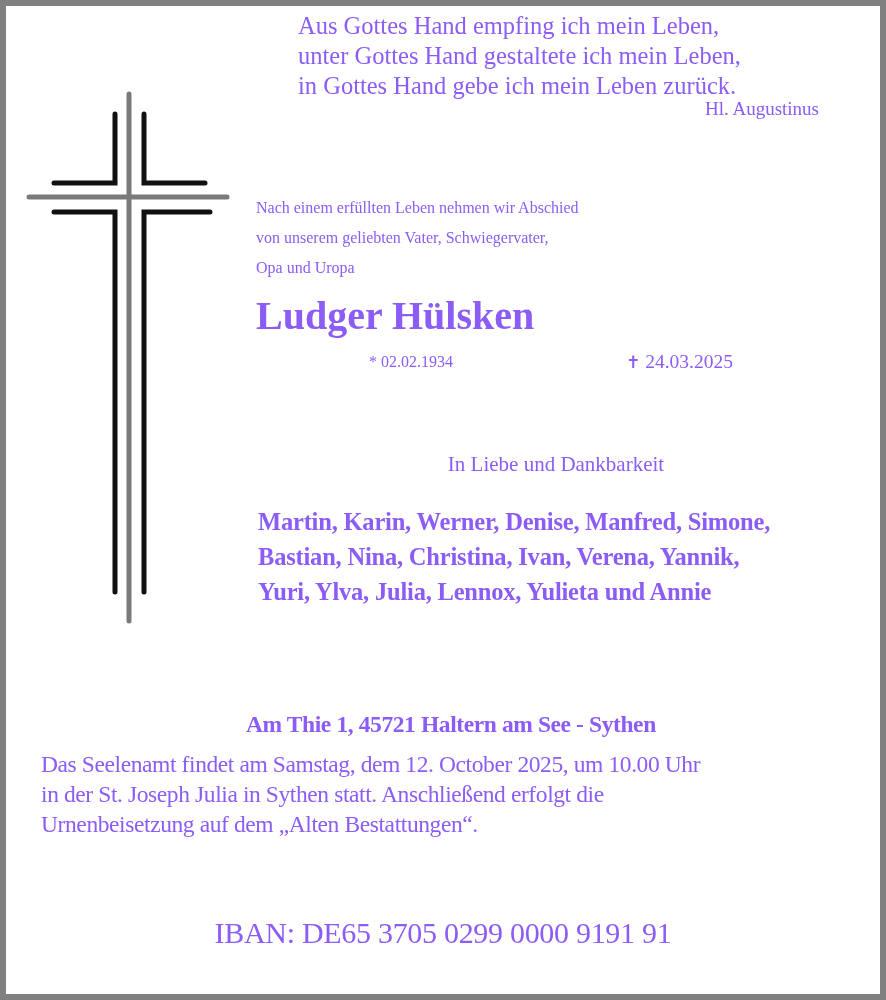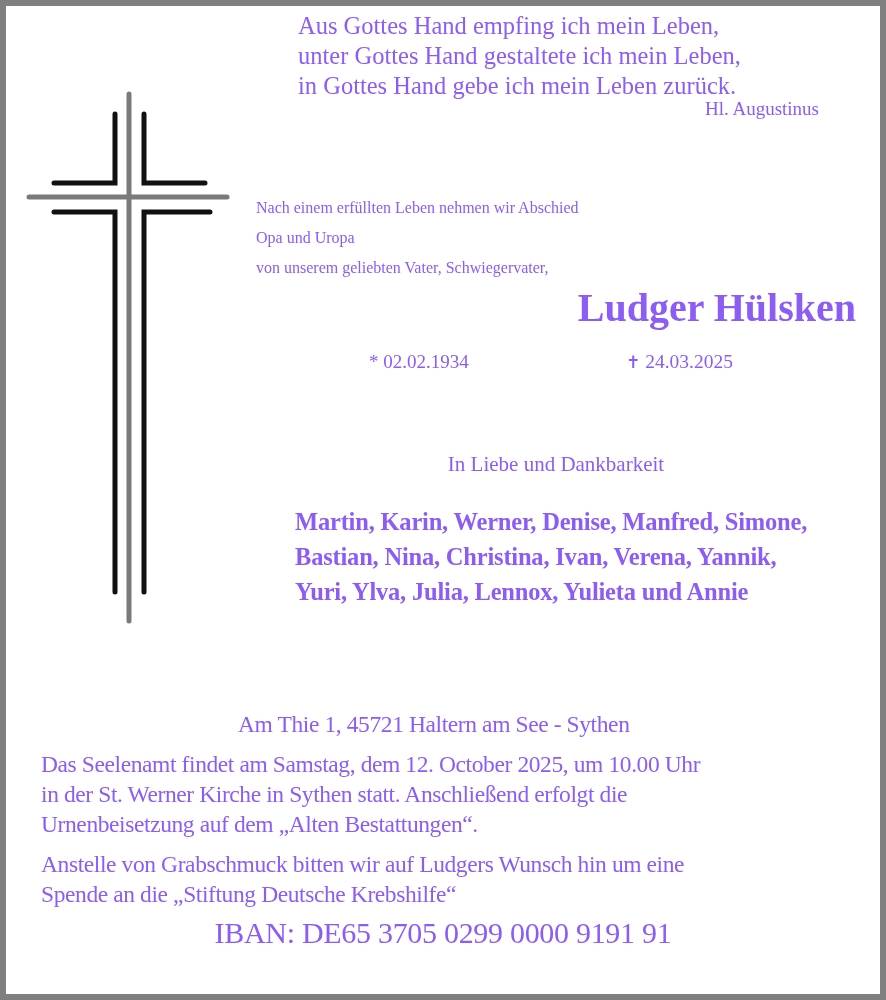--- a/index.html
+++ b/index.html
@@ -4,30 +4,30 @@
 <style>
   html, body { margin: 0; padding: 0; }
   body { width: 886px; height: 1000px; background: #808080; position: relative; overflow: hidden; }
   .sheet { position: absolute; left: 6px; top: 6px; width: 874px; height: 988px; background: #ffffff; overflow: hidden;
            font-family: "Liberation Serif", "DejaVu Serif", serif; color: #8b5cf6; }
   .abs { position: absolute; white-space: nowrap; }
   .quote { left: 292px; top: 5px; font-size: 24.5px; line-height: 30px; }
   .quote div { display: block; }
   .quote-author { position: absolute; left: 667px; top: 92px; font-size: 19px; line-height: 22px; margin-left: 32px; }
   .intro { left: 250px; width: 600px; top: 187px; font-size: 16px; line-height: 30px; white-space: normal; }
-  .name { left: 250px; width: 600px; top: 278px; text-align: right; font-size: 40px; font-weight: bold; line-height: 48px; }
-  .born { left: 363px; top: 344px; font-size: 19px; line-height: 24px; }
+  .name { left: 250px; width: 600px; top: 286px; text-align: left; font-size: 40px; font-weight: bold; line-height: 48px; }
+  .born { left: 363px; top: 344px; font-size: 16px; line-height: 24px; }
   .died { left: 620px; top: 344px; font-size: 19.5px; line-height: 24px; }
   .died .cross-glyph { font-family: "DejaVu Sans", sans-serif; font-weight: bold; font-size: 17px; }
   .thanks { left: 250px; width: 600px; top: 444px; text-align: center; font-size: 21px; line-height: 28px; }
-  .family { left: 252px; top: 498px; font-size: 24.5px; font-weight: bold; line-height: 35px; letter-spacing: -0.2px; margin-left: 37px; }
+  .family { left: 252px; top: 498px; font-size: 24.5px; font-weight: bold; line-height: 35px; letter-spacing: -0.2px; }
   .family div { display: block; }
   .body-text { left: 35px; font-size: 23.5px; line-height: 30px; letter-spacing: -0.4px; }
   .addr1 { top: 673px; }
-  .addr2 { top: 703px; left: 232px; }
+  .addr2 { top: 703px; left: 240px; font-weight: bold; }
   .mass { top: 743px; }
   .mass div { display: block; }
   .donate { top: 843px; }
   .donate div { display: block; }
   .iban { left: 150px; width: 574px; top: 912px; text-align: center; font-size: 30px; line-height: 30px; letter-spacing: -0.3px; }
   .keyword { left: 150px; width: 574px; top: 952px; text-align: center; font-size: 23.5px; line-height: 30px; letter-spacing: -0.3px; }
   .cross { position: absolute; left: 0; top: 0; }
 </style>
 </head>
 <body>
@@ -49,22 +49,22 @@
 
   <div class="abs quote">
     <div>Aus Gottes Hand empfing ich mein Leben,</div>
     <div>unter Gottes Hand gestaltete ich mein Leben,</div>
     <div>in Gottes Hand gebe ich mein Leben zurück.</div>
   </div>
   <div class="abs quote-author">Hl. Augustinus</div>
 
   <div class="abs intro">
     <div>Nach einem erfüllten Leben nehmen wir Abschied</div>
+    <div>von unserem geliebten Vater, Schwiegervater,</div>
     <div>Opa und Uropa</div>
-    <div>von unserem geliebten Vater, Schwiegervater,</div>
   </div>
 
   <div class="abs name">Ludger Hülsken</div>
 
   <div class="abs born">* 02.02.1934</div>
   <div class="abs died">
     <span class="cross-glyph">✝</span>
     <span>24.03.2025</span>
   </div>
 
@@ -73,23 +73,19 @@
   <div class="abs family">
     <div>Martin, Karin, Werner, Denise, Manfred, Simone,</div>
     <div>Bastian, Nina, Christina, Ivan, Verena, Yannik,</div>
     <div>Yuri, Ylva, Julia, Lennox, Yulieta und Annie</div>
   </div>
 
   <div class="abs body-text addr2">Am Thie 1, 45721 Haltern am See - Sythen</div>
 
   <div class="abs body-text mass">
     <div>Das Seelenamt findet am Samstag, dem 12. October 2025, um 10.00 Uhr</div>
-    <div>in der St. Werner Kirche in Sythen statt. Anschließend erfolgt die</div>
+    <div>in der St. Joseph Julia in Sythen statt. Anschließend erfolgt die</div>
     <div>Urnenbeisetzung auf dem „Alten Bestattungen“.</div>
   </div>
 
-  <div class="abs body-text donate">
-    <div>Anstelle von Grabschmuck bitten wir auf Ludgers Wunsch hin um eine</div>
-    <div>Spende an die „Stiftung Deutsche Krebshilfe“</div>
-  </div>
 
   <div class="abs iban">IBAN: DE65 3705 0299 0000 9191 91</div>
 </div>
 
 </body></html>

